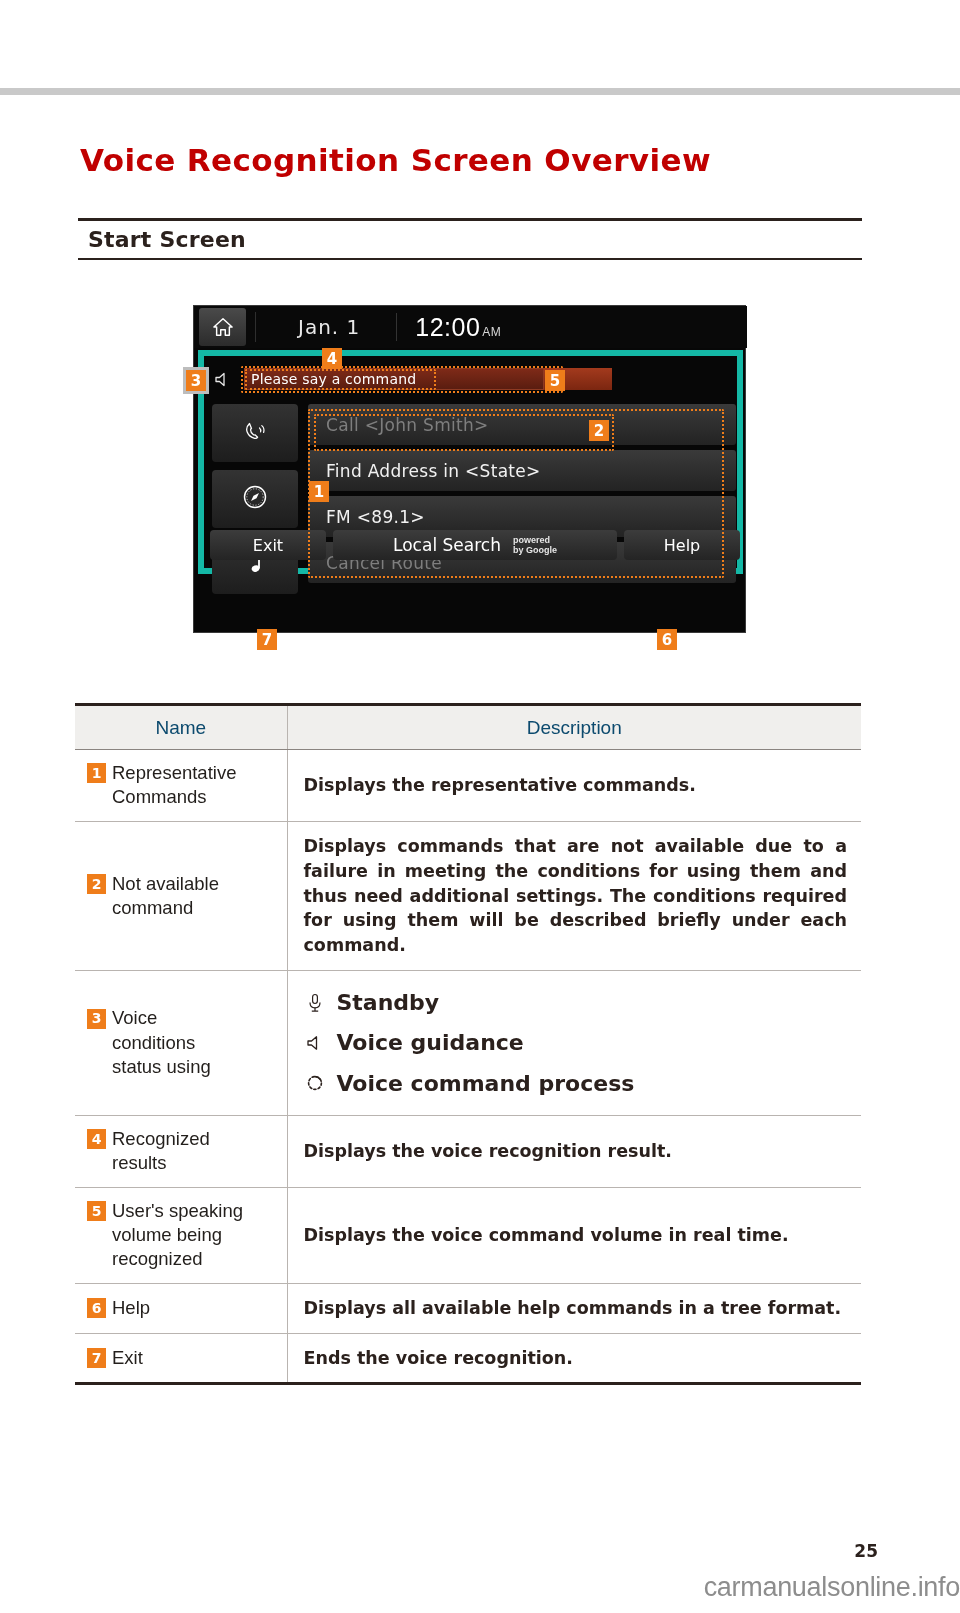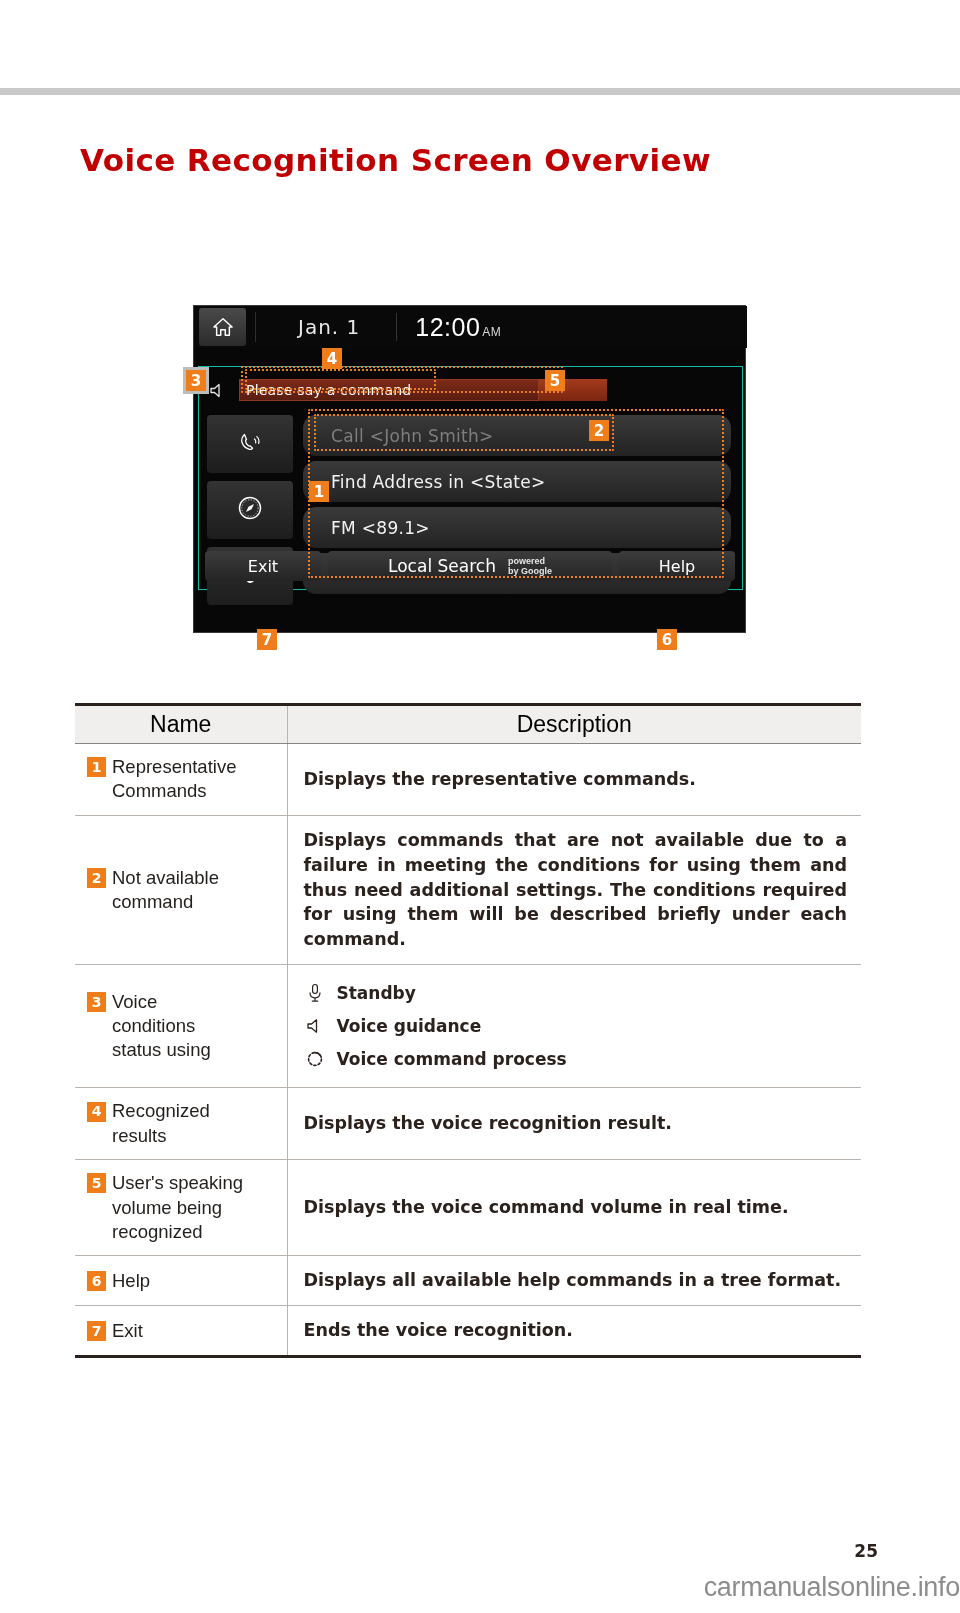--- a/index.html
+++ b/index.html
@@ -59,22 +59,22 @@
     font-family: "DejaVu Sans", sans-serif;
   }
   .hu-sep2 { width:1px; height:28px; background:#333; margin-left:36px; }
   .hu-time {
     color: #ffffff; font-size: 25px; margin-left: 18px; letter-spacing: .5px;
     font-family: Liberation Sans, sans-serif;
   }
   .hu-ampm { font-size: 12px; margin-left:2px; color:#d8d8d8; }
 
   .hu-body {
-    position: absolute; left: 4px; top: 60px; width: 545px; height: 224px;
-    border: 1px solid #14b8a6;
+    position: absolute; left: 4px; top: 44px; width: 545px; height: 224px;
+    border: 6px solid #14b8a6;
   }
 
   
   .prompt-row { position:absolute; left:6px; top:8px; width:530px; height:30px; display:flex; align-items:center; }
   .spk-icon { width: 26px; display:flex; align-items:center; justify-content:center; }
   .prompt-bar {
     position: relative; margin-left: 8px; width: 300px; height: 22px;
     background: linear-gradient(#7e2a18,#5a1d10);
     border: 1px solid #8e3a22;
     display:flex; align-items:center;
@@ -95,23 +95,23 @@
     background: linear-gradient(#333333,#1d1d1d);
     border-radius: 4px;
     display:flex; align-items:center; justify-content:center;
   }
 
   
   .cmd-list { position:absolute; left:104px; top:48px; width: 428px; }
   .cmd-item {
     height: 41px; margin-bottom: 5px;
     background: linear-gradient(#3a3a3a,#232323);
-    border-radius: 13px;
+    border-radius: 3px;
     display:flex; align-items:center;
-    color:#f2f2f2; font-size:17px; padding-left:28px;
+    color:#f2f2f2; font-size:17px; padding-left:18px;
     letter-spacing:.3px;
     font-family: "DejaVu Sans", sans-serif;
   }
   .cmd-item.dim { color:#7e7e7e; }
 
   
   .hu-bottom { position:absolute; left:6px; bottom:6px; width:530px; height:34px; display:flex; align-items:center; }
   .btn-exit, .btn-help {
     width: 116px; height: 30px;
     background: linear-gradient(#3c3c3c,#242424);
@@ -157,22 +157,22 @@
     border-top: 3px solid #2b211d;
     border-bottom: 3px solid #2b211d;
   }
   .tbl td, .tbl th {
     border-bottom: 1px solid #b9b4b0;
     vertical-align: middle;
     padding: 0;
   }
   .tbl .hdr th {
     background: #f0efed;
-    font-size: 23px; font-weight: 400; color:#000000;
-    text-align:center; height: 39px;
+    font-size: 19px; font-weight: 400; color:#0c4a6e;
+    text-align:center; height: 45px;
     border-bottom: 1px solid #8a8480;
     font-family: "Liberation Sans", sans-serif;
   }
   .col-name { width: 212px; border-right: 1px solid #b9b4b0; }
   .c-name {
     padding: 11px 8px 11px 12px;
     font-size: 18.5px; color:#231f1c; line-height:1.32;
     font-family: "Liberation Sans", sans-serif;
   }
   .c-desc {
@@ -186,21 +186,21 @@
     background:#ef7d1a; color:#fff; font-weight:700;
     width:19px; height:20px; font-size:14px; margin-right:6px;
     vertical-align: 1px;
     font-family:"DejaVu Sans", sans-serif;
   }
   .name-indent { display:block; padding-left:25px; }
 
   .status-list { display:flex; flex-direction:column; gap:9px; padding:4px 0; }
   .status-row { display:flex; align-items:center; gap:11px; }
   .status-ico { width:22px; display:flex; align-items:center; justify-content:center; }
-  .status-lbl { font-size:17px; color:#2b211d; font-weight:600; font-family:"DejaVu Sans",sans-serif; }
+  .status-lbl { font-size:22px; color:#2b211d; font-weight:600; font-family:"DejaVu Sans",sans-serif; }
 
   
   .pageno {
     position:absolute; right: 82px; top: 1541px;
     font-size: 17px; font-weight:700; color:#2b211d;
     font-family:"DejaVu Sans", sans-serif;
   }
   .watermark {
     position:absolute; left:0; right:0; top:1572px;
     text-align:right; font-size:27px; color:#8d8d8d;
@@ -210,20 +210,25 @@
 </style>
 </head>
 <body>
 
 <div class="page">
 
   <div class="top-rule"></div>
 
   <div class="h1">Voice Recognition Screen Overview</div>
 
+  <div class="sect-wrap">
+    <div class="sect-rule-top"></div>
+    <div class="sect-title">Start Screen</div>
+    <div class="sect-rule-bot"></div>
+  </div>
 
   <div class="hu">
 
     <div class="hu-top">
       <div class="home-btn">
         <span>
           <svg width="22" height="20" viewBox="0 0 24 22">
             <path d="M12 2 L22 11 L19 11 L19 20 L14.5 20 L14.5 14 L9.5 14 L9.5 20 L5 20 L5 11 L2 11 Z" fill="none" stroke="#ffffff" stroke-width="1.6" stroke-linejoin="round"></path>
           </svg>
         </span>

